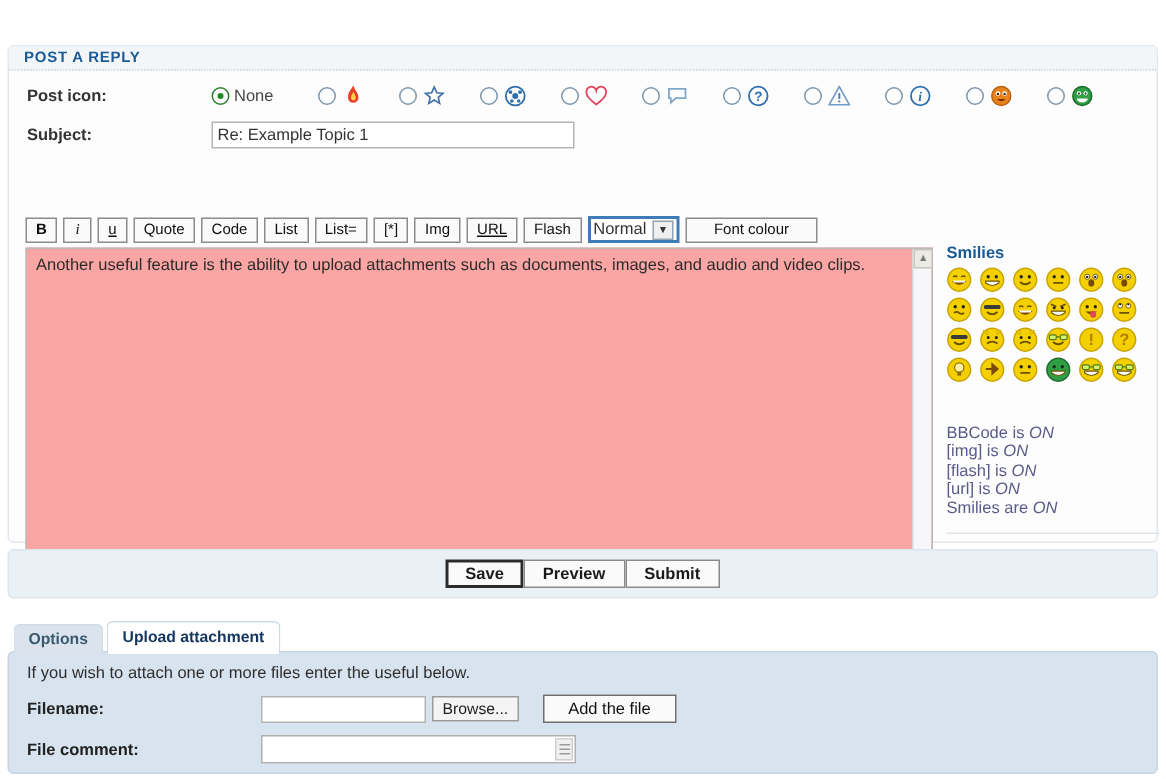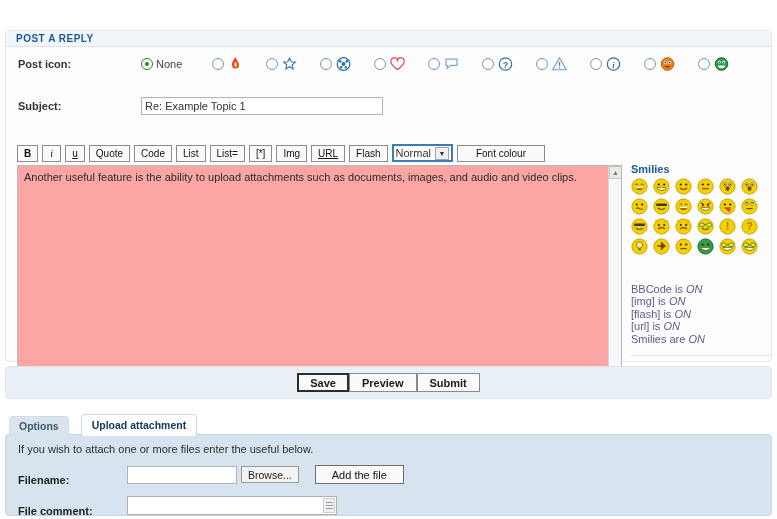--- a/index.html
+++ b/index.html
@@ -239,21 +239,21 @@
     cursor: pointer;
   }
   .actbtn.primary { border: 2px solid #2c2c2c; padding: 0 11px; }
 
   
   .tabs {
     position: absolute;
     left: 9px; top: 414px;
     display: flex;
     align-items: flex-end;
-    gap: 12px;
+    gap: 2px;
     z-index: 3;
   }
   .tab {
     font-size: 10.5px;
     font-weight: bold;
     padding: 4px 9px 4px 9px;
     border: 1px solid #d3dde6;
     border-bottom: none;
     border-radius: 4px 4px 0 0;
     cursor: pointer;
@@ -275,26 +275,25 @@
     padding: 8px 0 0 12px;
     font-size: 11px;
     color: #2e2e2e;
   }
   .arow {
     display: flex;
     align-items: center;
     margin-top: 8px;
   }
   .alabel {
-    width: 121px;
+    width: 168px;
     padding-left: 12px;
     font-weight: bold;
     font-size: 11px;
     color: #222;
-    margin-top: 11px;
   }
   .file-input { width: 110px; }
   .browse-btn {
     background: #f4f4f4;
     border: 1px solid #9b9b9b;
     font-size: 10.5px;
     font-family: "Liberation Sans", sans-serif;
     color: #222;
     height: 17px;
     padding: 0 6px;
@@ -427,21 +426,21 @@
                   <circle cx="6.3" cy="6.2" r="1.4" fill="#ffffff"></circle>
                   <circle cx="10.7" cy="6.2" r="1.4" fill="#ffffff"></circle>
                   <circle cx="6.3" cy="6.4" r=".7" fill="#143d1c"></circle>
                   <circle cx="10.7" cy="6.4" r=".7" fill="#143d1c"></circle>
                   <path d="M5 9.6 h7 v1.2 q-3.5 3 -7 0Z" fill="#ffffff"></path>
                 </svg></span>
             </div>
           </div>
       </div>
 
-      <div class="frow" style="margin-top:20px;">
+      <div class="frow" style="margin-top:4px;">
         <div class="flabel">Subject:</div>
         <input class="txt subject-input" type="text" value="Re: Example Topic 1" style="">
       </div>
     </div>
 
     <div class="bbtoolbar">
       <div class="bbbtn b">B</div>
       <div class="bbbtn i">i</div>
       <div class="bbbtn u">u</div>
       <div class="bbbtn">Quote</div>

